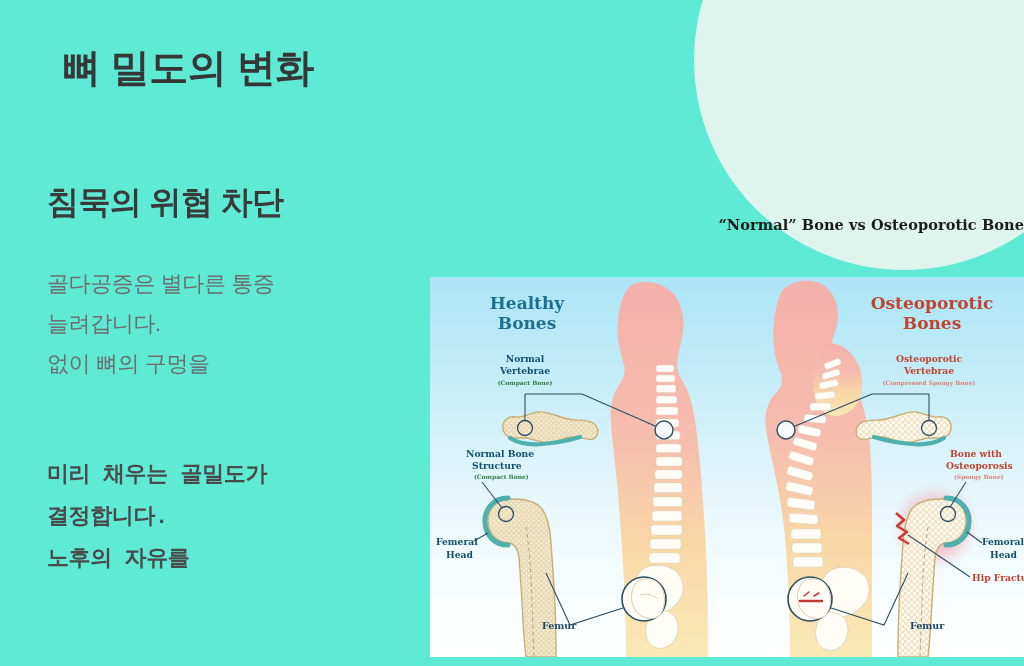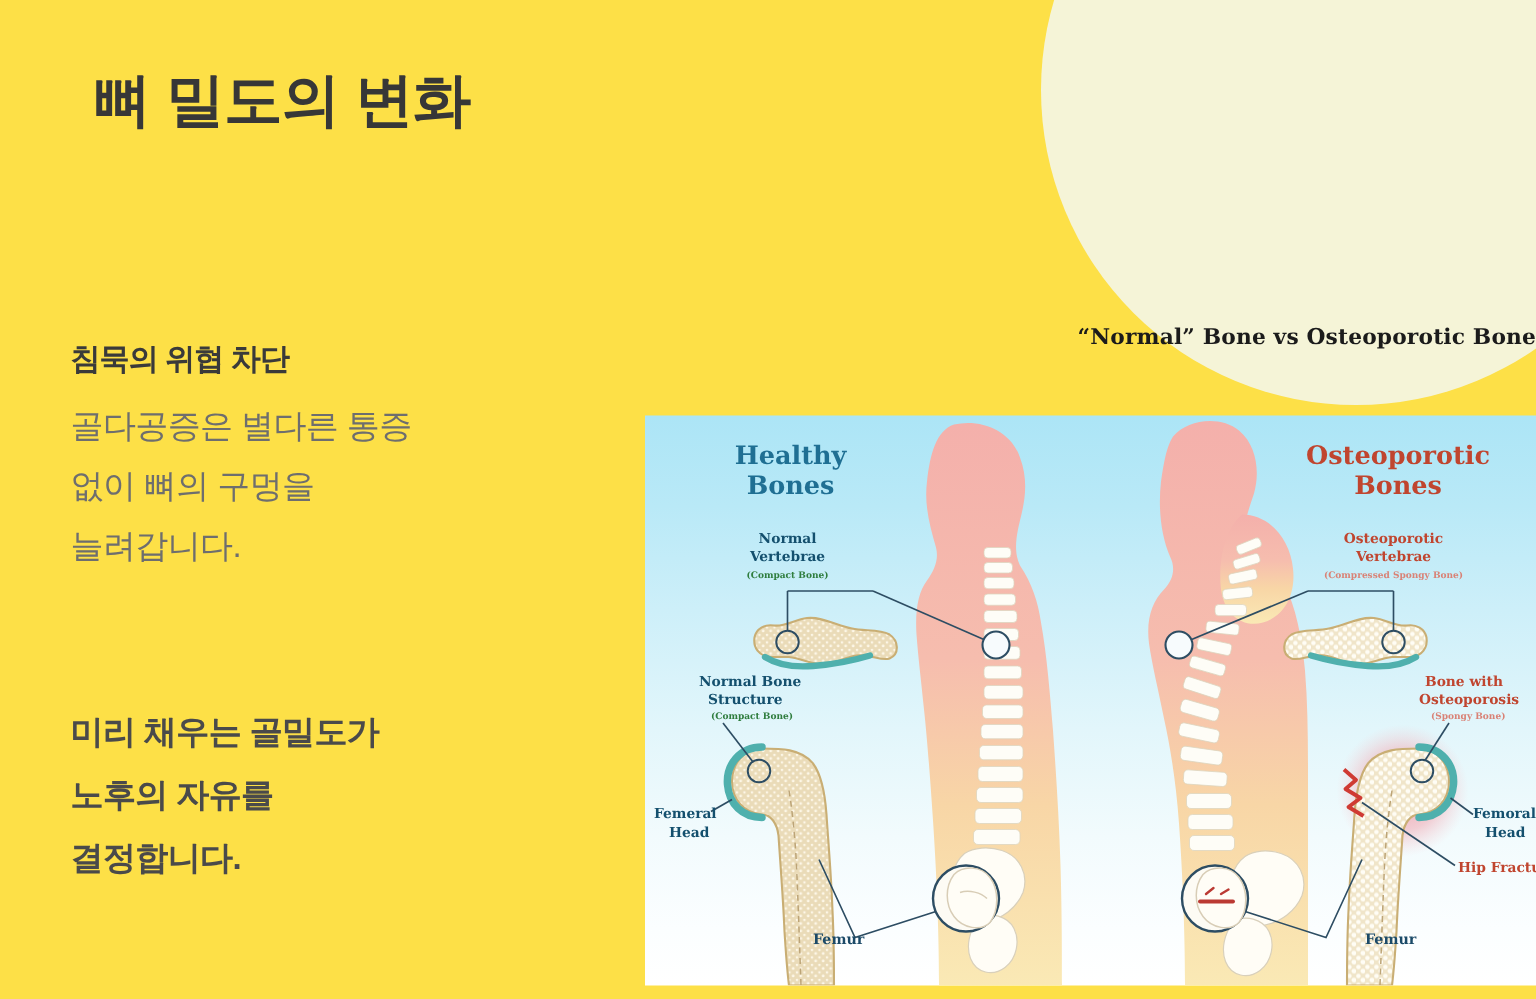--- a/index.html
+++ b/index.html
@@ -9,21 +9,21 @@
     height: 666px;
     overflow: hidden;
     background: #ffffff;
     font-family: "Liberation Sans", "DejaVu Sans", sans-serif;
   }
 
   #page {
     position: relative;
     width: 1024px;
     height: 666px;
-    background: #fde047;
+    background: #5eead4;
     overflow: hidden;
   }
 
   
   .deco-blob {
     position: absolute;
     top: -150px;
     right: -90px;
     width: 420px;
     height: 420px;
@@ -51,46 +51,46 @@
     color: #373737;
     letter-spacing: -0.5px;
     line-height: 1.25;
     white-space: nowrap;
   }
 
   .sub-heading {
     position: absolute;
     left: 47px;
     top: 182px;
-    font-size: 20px;
+    font-size: 32px;
     font-weight: 700;
     color: #3a3a3a;
     letter-spacing: -0.6px;
     line-height: 1.3;
     white-space: nowrap;
-    margin-top: 45px;
   }
 
   .body-para {
     position: absolute;
     left: 47px;
     font-size: 22px;
     color: #6e6e6e;
     line-height: 40px;
     letter-spacing: -0.4px;
     font-weight: 400;
   }
   .body-para.p1 { top: 264px; width: 350px; }
 
   .body-para.bold {
-    top: 467px;
+    top: 455px;
     color: #4a4a4a;
     font-weight: 700;
     width: 350px;
     line-height: 42px;
+    font-family: Liberation Mono, monospace;
   }
   .body-para .ln { display: block; white-space: nowrap; }
 
   
   .figure-wrap {
     position: absolute;
     left: 430px;
     top: 0;
     width: 594px;
     height: 666px;
@@ -140,28 +140,28 @@
   <div class="deco-blob"></div>
 
   <div class="left-col">
 
     <div class="page-title">뼈 밀도의 변화</div>
 
     <div class="sub-heading">침묵의 위협 차단</div>
 
     <div class="body-para p1">
       <span class="ln">골다공증은 별다른 통증</span>
+      <span class="ln">늘려갑니다.</span>
       <span class="ln">없이 뼈의 구멍을</span>
-      <span class="ln">늘려갑니다.</span>
     </div>
 
     <div class="body-para bold">
       <span class="ln">미리 채우는 골밀도가</span>
+      <span class="ln">결정합니다.</span>
       <span class="ln">노후의 자유를</span>
-      <span class="ln">결정합니다.</span>
     </div>
   </div>
 
   <div class="figure-wrap">
 
     <div class="figure-caption">“Normal” Bone vs Osteoporotic Bone</div>
 
     <div class="diagram">
       <svg viewBox="0 0 594 380" xmlns="http://www.w3.org/2000/svg">
         <defs>

